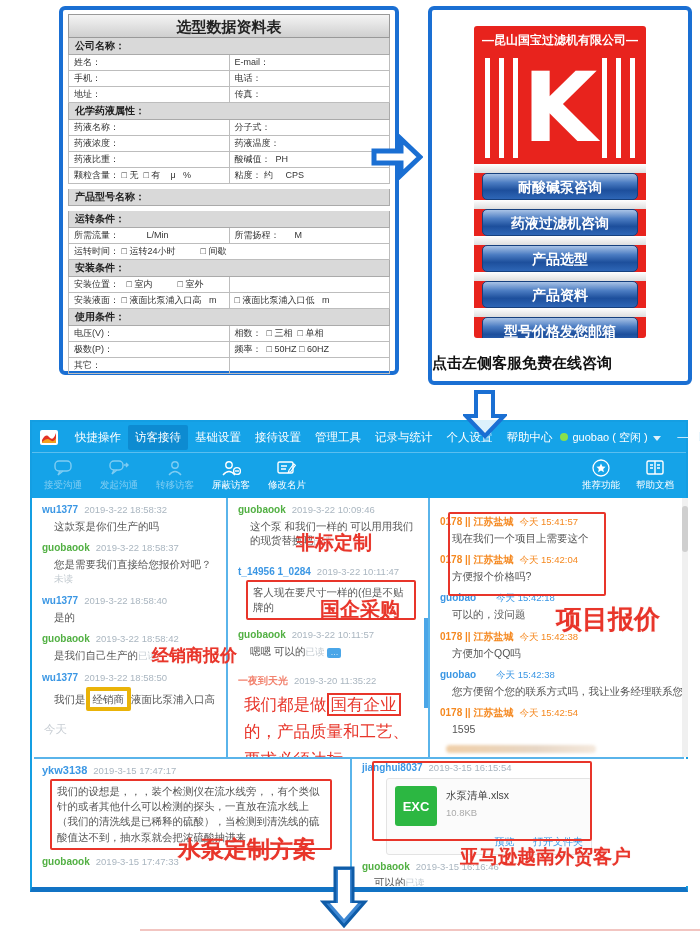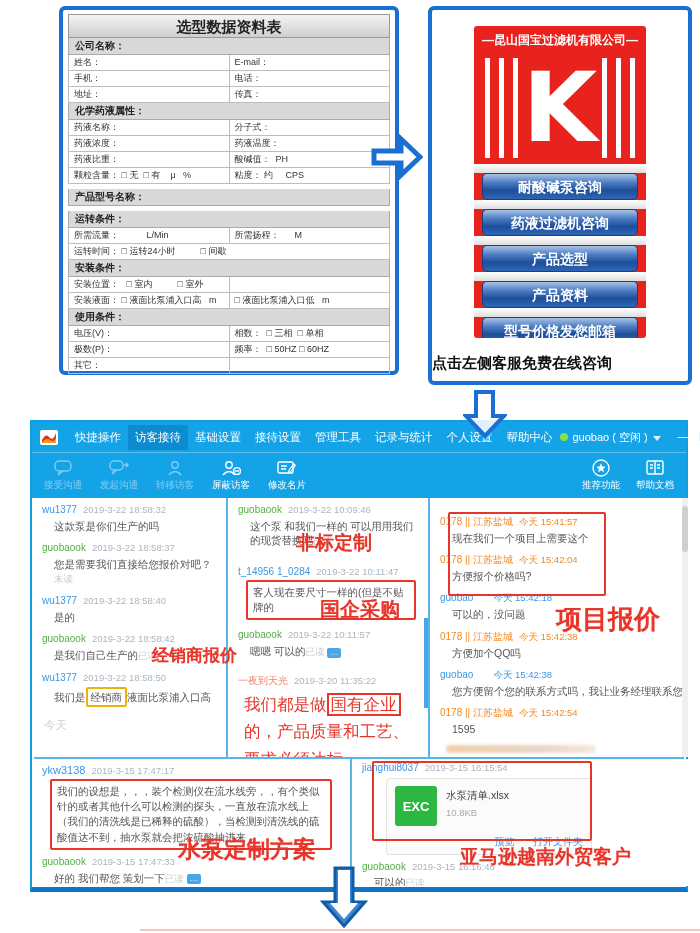--- a/index.html
+++ b/index.html
@@ -67,33 +67,33 @@
   .pane { position:absolute; overflow:hidden; background:#fff; }
   .col-left  { left:0;   top:0; width:194px; height:259px; border-right:2px solid #5ab4ea; }
   .col-mid   { left:196px; top:0; width:200px; height:259px; border-right:2px solid #5ab4ea; }
   .col-right { left:398px; top:0; width:256px; height:259px; }
   .row-div { position:absolute; left:0; right:0; top:259px; height:2px; background:#5ab4ea; }
   .panel-bl { left:0; top:261px; width:318px; height:127px; border-right:2px solid #5ab4ea; }
   .panel-br { left:320px; top:261px; width:334px; height:127px; }
 
   .msg { padding:5px 8px 1px; }
   .mh { font-size:10px; line-height:13px; white-space:nowrap; }
-  .nm { font-weight:normal; }
+  .nm { font-weight:bold; }
   .nm.blue { color:#3b97e4; } .nm.green { color:#52b043; }
   .nm.orange { color:#f5881f; } .nm.salmon { color:#f2836f; }
   .tm { color:#aab6c0; margin-left:6px; font-size:9.5px; }
   .tm.orange { color:#f5881f; } .tm.blue2 { color:#3b97e4;margin-left:20px; }
   .mb { color:#555; font-size:10.5px; padding:3px 0 2px 12px; line-height:1.35; }
   .mb.nowrap { white-space:nowrap; }
   .st { color:#c2cad0; font-size:9.5px; }
   .badge { display:inline-block; background:#4aa6e8; color:#fff; border-radius:2px;
     font-size:8px; line-height:10px; padding:0 3px; margin-left:3px; vertical-align:middle; }
   .divider-today { color:#c8ced4; font-size:11.5px; padding:8px 0 0 10px; }
 
-  .redbox-inline { border:2px solid #eab308; padding:1px 3px; display:inline-block; border-radius:2px; }
+  .redbox-inline { border:4px solid #eab308; padding:1px 3px; display:inline-block; border-radius:2px; }
   .redbox-block { border:2px solid #e8352a; padding:3px 5px; border-radius:2px; margin:2px 4px 2px 8px;
     color:#555; font-size:10.5px; line-height:1.45; }
   .anno { position:absolute; color:#e8352a; font-weight:bold; z-index:6; white-space:nowrap;
     text-shadow:0 0 1px rgba(232,53,42,.3); }
   .overlay-redbox { position:absolute; border:2px solid #e8352a; border-radius:2px; z-index:5; }
 
   .bigred { font-family:"DejaVu Serif",serif; color:#e8352a; font-size:16.5px; line-height:1.65;
     padding:4px 2px 2px 6px; }
   .bigred .boxed { border:2px solid #e8352a; padding:0 2px;margin-top:13px; }
 
@@ -382,21 +382,20 @@
 
     <div class="row-div"></div>
 
     <div class="pane panel-bl">
       <div class="msg">
         <div class="mh"><span class="nm blue" style="font-size:11px;">ykw3138</span><span class="tm">2019-3-15 17:47:17</span></div>
         <div class="redbox-block" style="margin-right:10px;">我们的设想是，，，装个检测仪在流水线旁，，有个类似针的或者其他什么可以检测的探头，一直放在流水线上（我们的清洗线是已稀释的硫酸），当检测到清洗线的硫酸值达不到，抽水泵就会把浓硫酸抽进来</div>
       </div>
       <div class="msg" style="padding-top:2px;">
         <div class="mh"><span class="nm green">guobaook</span><span class="tm">2019-3-15 17:47:33</span></div>
-        <div class="mb"><span>好的 我们帮您 策划一下</span><span class="st">已读</span><span class="badge">…</span></div>
       </div>
     </div>
 
     <div class="pane panel-br">
       <div class="msg" style="padding-top:2px;">
         <div class="mh"><span class="nm blue">jianghui8037</span><span class="tm">2019-3-15 16:15:54</span></div>
         <div class="file-card">
           <div class="fc-top">
             <div class="fc-icon">EXC</div>
             <div>

